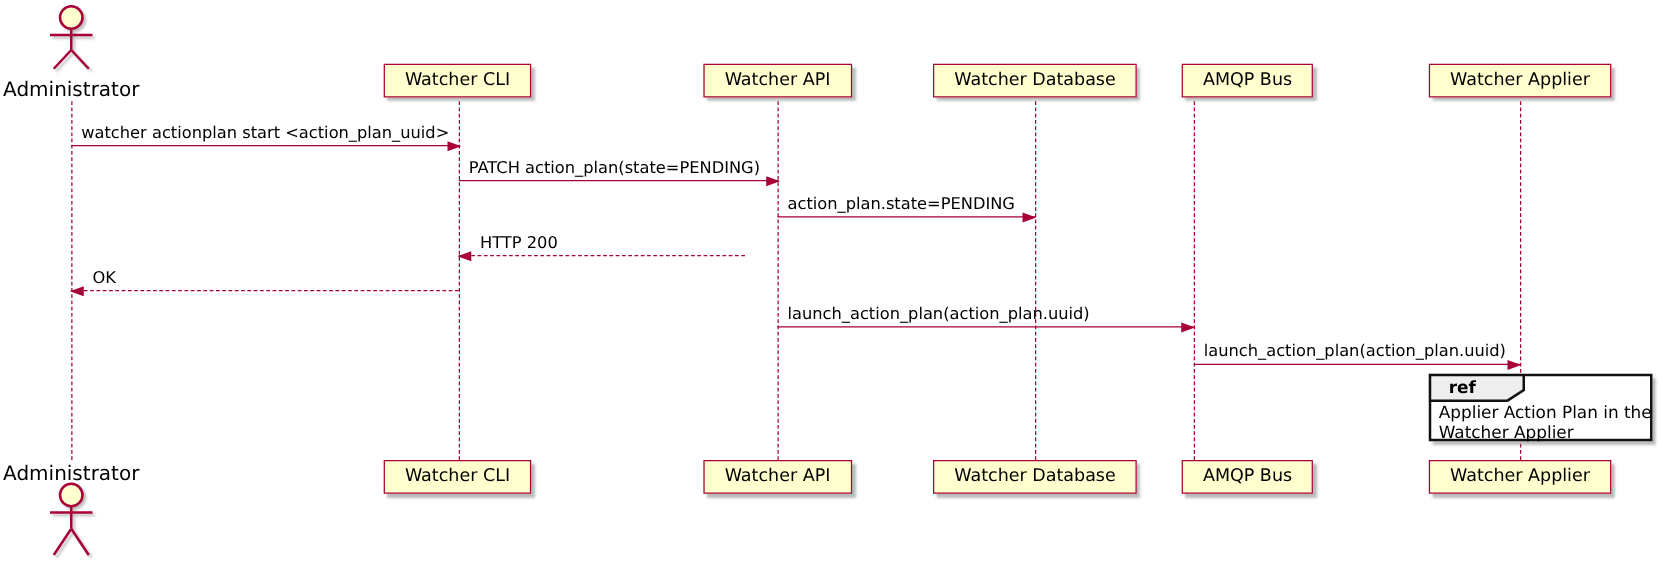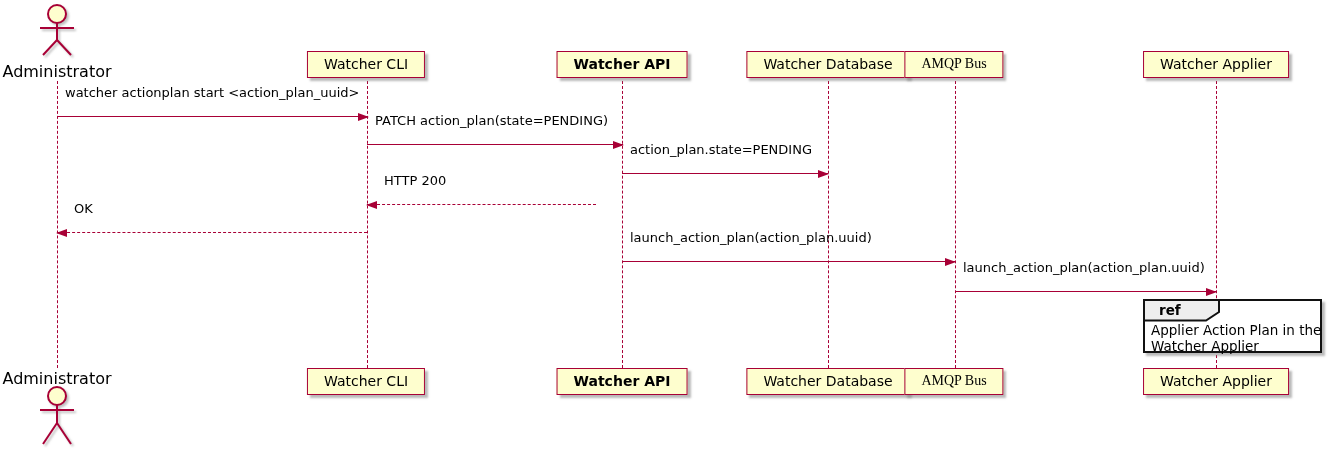--- a/index.html
+++ b/index.html
@@ -20,41 +20,41 @@
   #lf-applier { left:1216px; }
 
   
   .pbox { position:absolute; transform:translateX(-50%);
     background:#FEFECE; border:1.6px solid #A80036;
     padding:4px 16px 5px; font-size:14px; white-space:nowrap;
     box-shadow:3px 3px 2px rgba(130,130,130,.55); z-index:3; }
   .pbox.top    { top:51px; }
   .pbox.bottom { top:368px; }
   .px-cli     { left:366px; }
-  .px-api     { left:622px;font-weight:bold; }
+  .px-api     { left:622px; }
   .px-db      { left:828px; }
-  .px-amqp    { left:954px;font-family:Liberation Serif, serif; }
+  .px-amqp    { left:998px; }
   .px-applier { left:1216px; }
 
   
   .actor-svg { position:absolute; z-index:3;
     filter:drop-shadow(2.5px 2.5px 1px rgba(130,130,130,.5)); }
   #actor-top    { left:33px; top:2px; }
   #actor-bottom { left:33px; top:384px; }
   .actor-label { position:absolute; left:57px; transform:translateX(-50%);
     font-size:16px; white-space:nowrap; z-index:3; }
   #actor-label-top    { top:62px; }
   #actor-label-bottom { top:369px; }
 
   
   .msg { position:absolute; height:18px; z-index:2; }
   .msg .line { position:absolute; left:0; right:0; bottom:0; height:0;
     border-top:1px solid #A80036; }
   .msg.dashed .line { border-top-style:dashed; }
-  .msg .mlabel { position:absolute; bottom:17px; left:8px;
+  .msg .mlabel { position:absolute; bottom:3px; left:8px;
     font-size:13px; white-space:nowrap;margin-top:24px; }
   .msg.ret .mlabel { left:17px; }
   .msg .arrow { position:absolute; bottom:-4px; width:0; height:0;
     border-top:4px solid transparent; border-bottom:4px solid transparent; }
   .msg .arrow.r { right:-1px;  border-left:11px solid #A80036; }
   .msg .arrow.l { left:-1px; border-right:11px solid #A80036; }
 
   #m1 { left:57px;  top:99px;  width:311px; }
   #m2 { left:367px; top:127px; width:256px; }
   #m3 { left:622px; top:156px; width:206px; }

